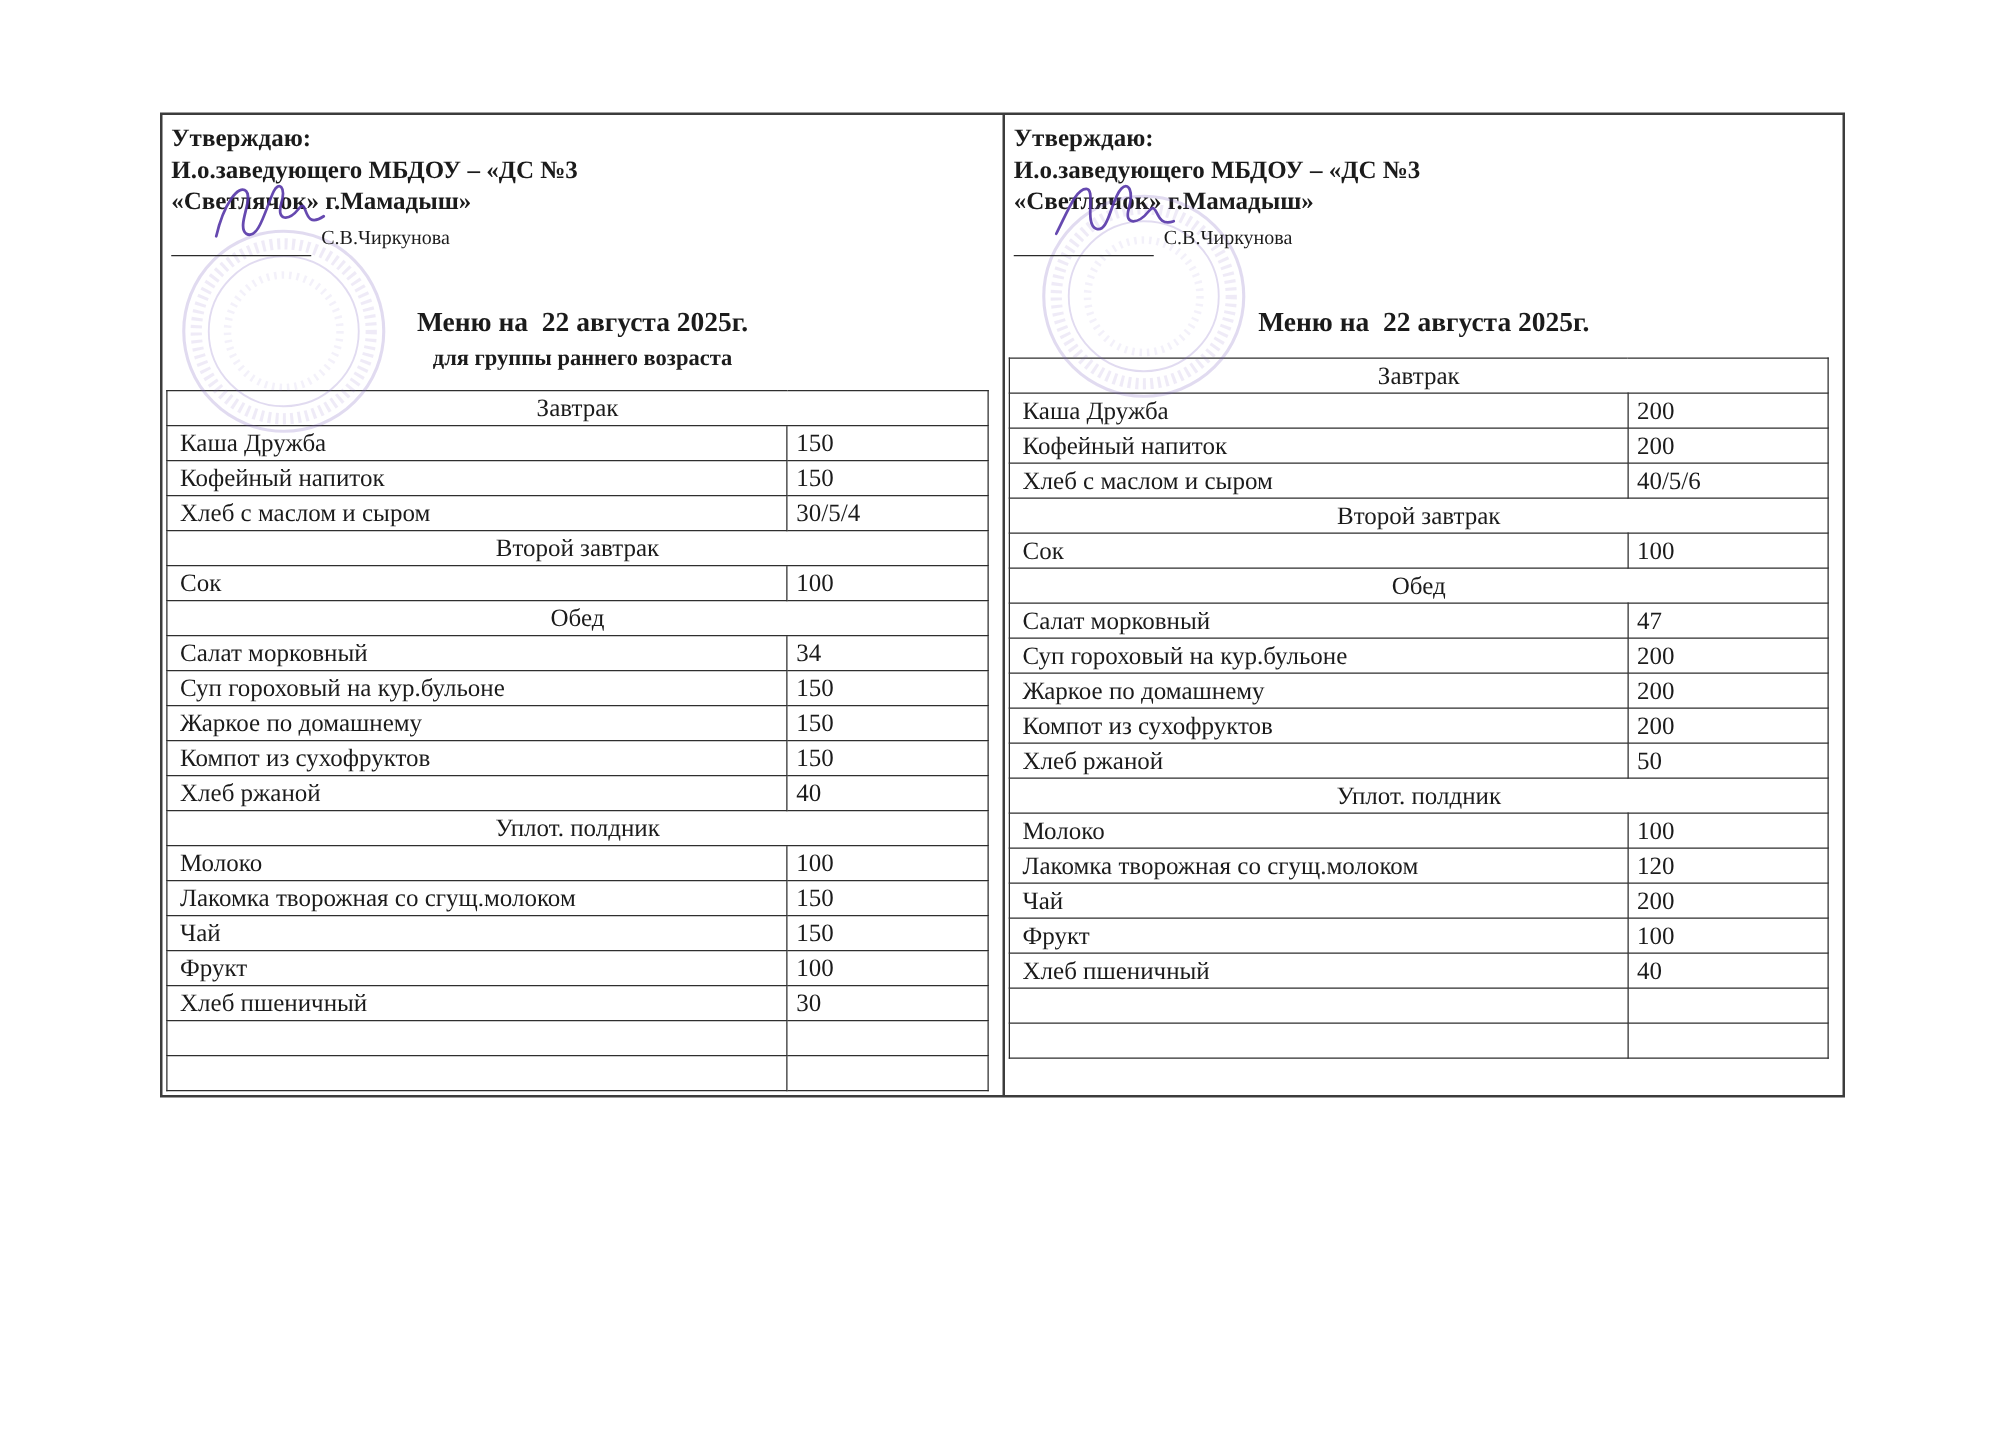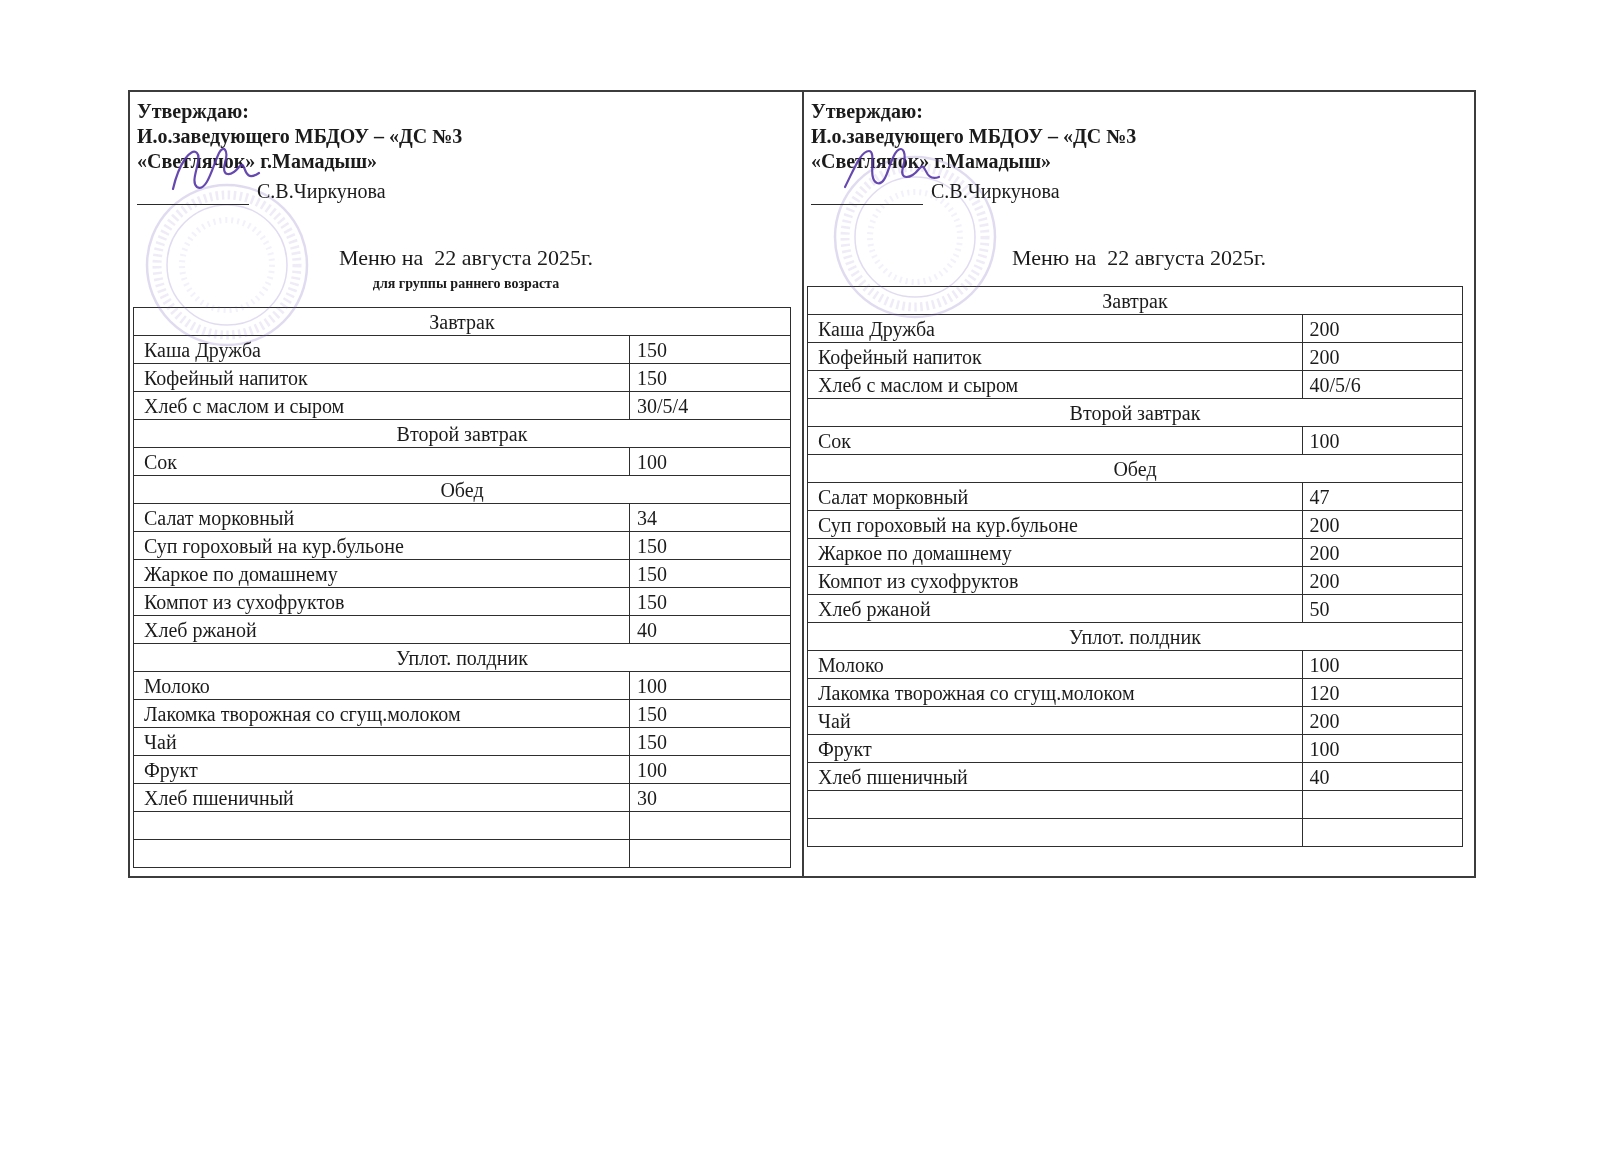--- a/index.html
+++ b/index.html
@@ -24,21 +24,21 @@
     width: 50%;
     padding-top: 7px;
   }
   .menu-panel + .menu-panel { border-left: 2px solid #3c3c3c; }
 
   .approval { margin-left: 7px; font-size: 20px; line-height: 25px; font-weight: bold; }
   .sig-row {
     position: relative;
     margin-left: 7px;
     margin-top: 3px;
-    font-size: 20px;
+    font-size: 16px;
     height: 30px;
     line-height: 28px;
   }
   .sig-line {
     display: inline-block;
     width: 112px;
     height: 22px;
     border-bottom: 1.5px solid #2a2a2a;
     vertical-align: bottom;
     margin-right: 8px;
@@ -56,29 +56,29 @@
     width: 170px; height: 170px;
     opacity: .22;
     color: var(--stamp-purple, #7b5fc0);
     filter: blur(.4px);
     pointer-events: none;
   }
   .menu-panel + .menu-panel .stamp { top: 60px; left: 26px; }
 
   .menu-title {
     text-align: center;
-    font-weight: normal;
+    font-weight: bold;
     font-size: 22px;
     margin-top: 38px;
     white-space: pre-wrap;
   }
   .menu-subtitle {
     text-align: center;
     font-weight: bold;
-    font-size: 14px;
+    font-size: 18px;
     margin-top: 5px;
   }
   table.menu-table {
     border-collapse: collapse;
     table-layout: fixed;
     width: calc(100% - 14px);
     margin: 15px 8px 0 3px;
   }
   .menu-table td {
     border: 1.5px solid #2e2e2e;

